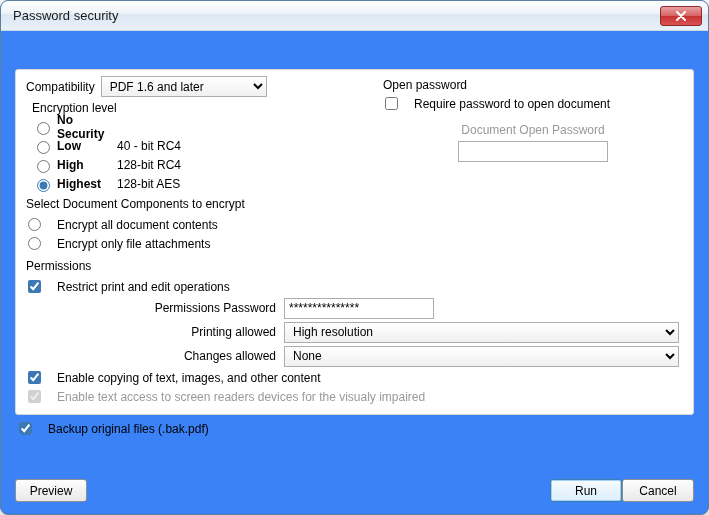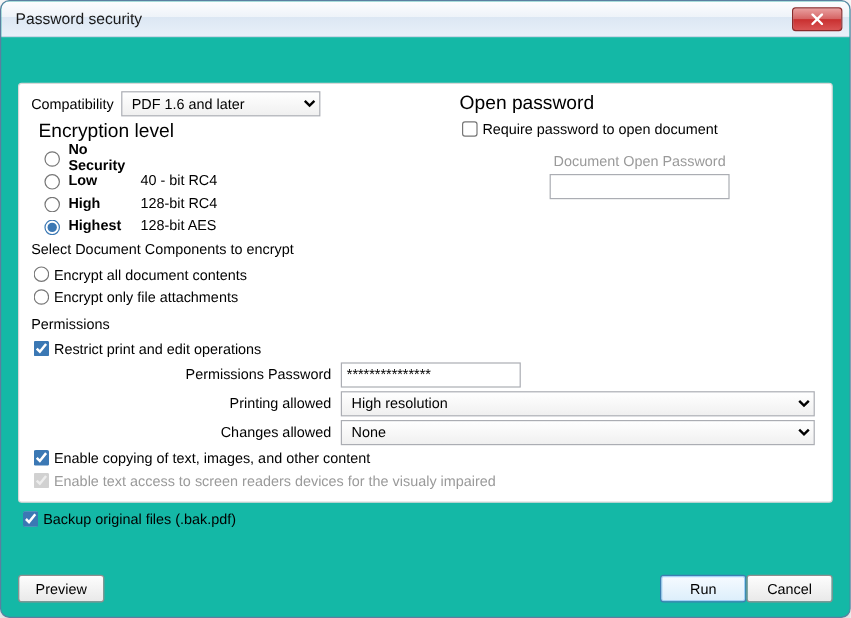--- a/index.html
+++ b/index.html
@@ -6,21 +6,21 @@
   html, body {
     margin: 0; padding: 0;
     font-family: "Segoe UI", Tahoma, sans-serif;
     font-size: 12px;
     background: #fff;
   }
   .window {
     width: 709px; height: 515px;
     border: 1px solid #5a7fa0;
     border-radius: 8px;
-    background: #14b8a6;
+    background: #3b82f6;
     box-shadow: 0 6px 20px rgba(0,0,0,0.25);
     display: flex; flex-direction: column;
     overflow: hidden;
     position: relative;
   }
   .titlebar {
     height: 30px;
     background: linear-gradient(to bottom, #fdfdfe 0%, #eef3f9 45%, #dce7f3 46%, #e8f0f9 100%);
     border-bottom: 1px solid #c8d6e5;
     display: flex; align-items: center;
@@ -68,27 +68,27 @@
   .compat-row {
     display: flex; align-items: center; gap: 6px;
     margin-bottom: 2px;
   }
 
   fieldset.group {
     border: none;
     margin: 0; padding: 0 0 0 6px;
   }
   .group-legend {
-    font-size: 16px;
+    font-size: 12px;
     margin: 2px 0 2px 0;
     padding: 0;
   }
 
   .radio-row, .check-row {
-    display: flex; align-items: center; gap: 0;
+    display: flex; align-items: center; gap: 12px;
     height: 19px;
     padding-left: 2px;
   }
   .radio-row label, .check-row label { cursor: default; }
   .radio-row input, .check-row input { margin: 0 4px 0 0; }
 
   .enc-level .opt {
     display: flex; align-items: center; gap: 4px;
     height: 19px;
   }

